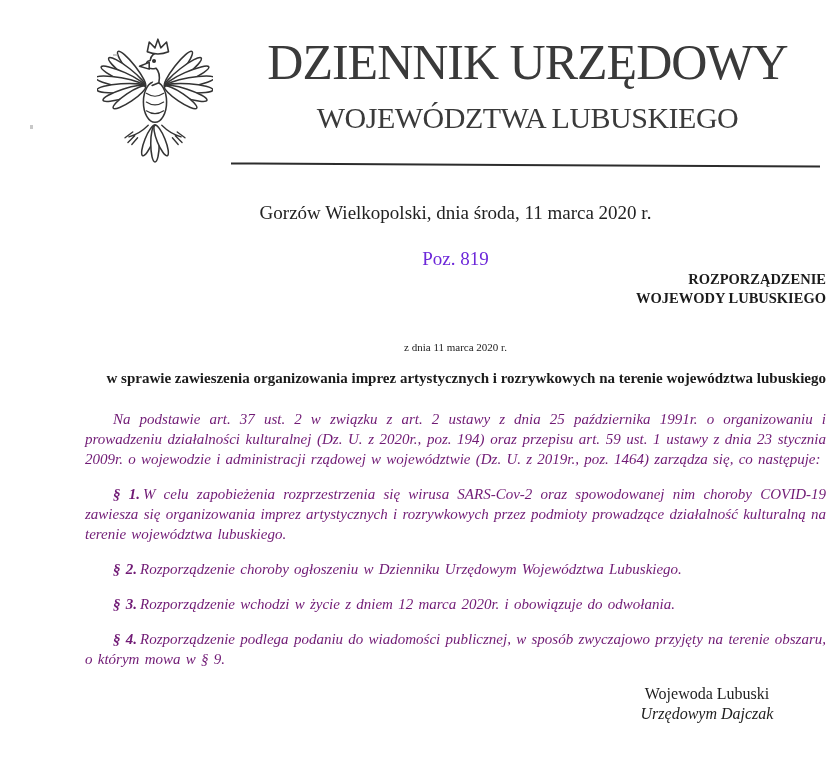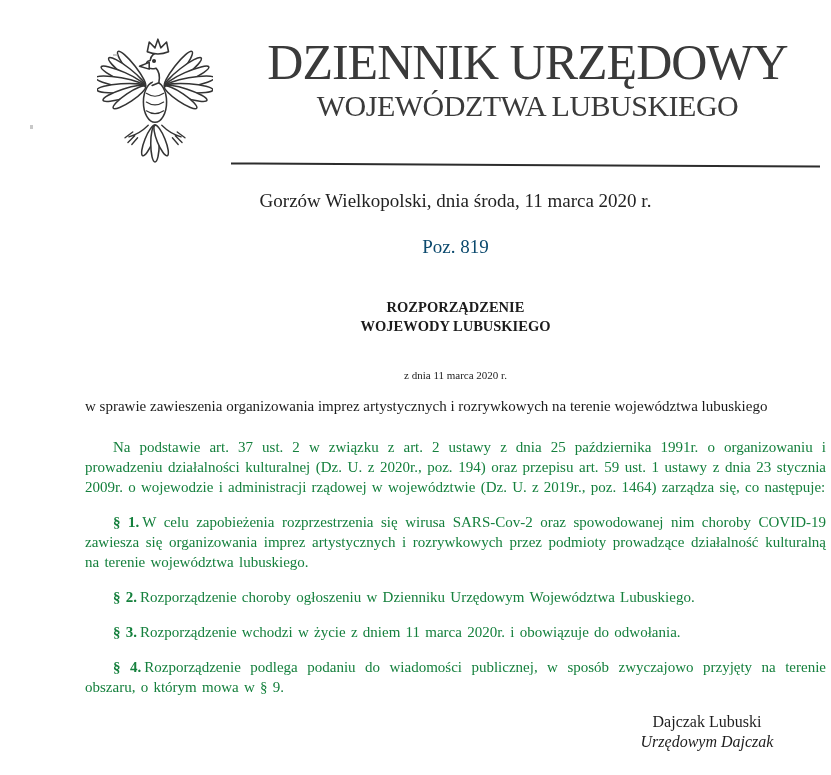--- a/index.html
+++ b/index.html
@@ -24,48 +24,49 @@
     font-size: 50px;
     letter-spacing: -1px;
     color: #3a3a3a;
     line-height: 1.05;
     white-space: nowrap;
   }
   .masthead-subtitle {
     font-size: 30px;
     letter-spacing: -0.5px;
     color: #3a3a3a;
+    margin-top: 12px;
     white-space: nowrap;
   }
   .rule {
     position: absolute; left: 231px; right: 11px; top: 164px;
     height: 2px; background: #2c2c2c;
     transform: rotate(0.3deg);
   }
 
   
-  .content { position: absolute; left: 85px; top: 178px; width: 741px; }
+  .content { position: absolute; left: 85px; top: 190px; width: 741px; }
 
   .dateline { text-align: center; font-size: 19px; margin-top: 12px; color: #222; }
-  .poz      { text-align: center; font-size: 19px; margin-top: 24px; color: #0c4a6e; }
+  .poz      { text-align: center; font-size: 19px; margin-top: 24px; color: #6d28d9; }
 
   .act-type {
-    text-align: center; font-weight: bold; font-size: 14.5px;
-    line-height: 1.3; margin-top: 40px; color: #1b1b1b;
+    text-align: right; font-weight: bold; font-size: 14.5px;
+    line-height: 1.3; color: #1b1b1b;
   }
   .act-date { text-align: center; font-size: 11px; margin-top: 33px; color: #222; }
   .subject  {
-    text-align: left; font-weight: normal; font-size: 15px;
+    text-align: right; font-weight: bold; font-size: 15px;
     line-height: 1.35; margin-top: 15px; color: #1b1b1b;
     margin-left: auto; margin-right: auto; max-width: 741px;
   }
 
   .body-par {
     text-align: justify; font-size: 15px; line-height: 20px;
-    text-indent: 28px; word-spacing: 1.5px; color: #15803d;
+    text-indent: 28px; word-spacing: 1.5px; color: #701a75; font-style: italic;
   }
   .preamble { margin-top: 21px; }
   .par      { margin-top: 9px; }
   .pmark    { font-weight: bold; margin-right: 3px; }
 
   .signature {
     margin-top: 11px; margin-left: auto; margin-right: 14px;
     width: 210px; text-align: center; font-size: 16px; line-height: 20px;
     color: #1d1d1d;
   }
@@ -148,26 +149,26 @@
     <div class="act-date">z dnia 11 marca 2020 r.</div>
 
     <div class="subject">w sprawie zawieszenia organizowania imprez artystycznych i rozrywkowych na terenie województwa lubuskiego</div>
 
     <p class="body-par preamble">Na podstawie art. 37 ust. 2 w związku z art. 2 ustawy z dnia 25 października 1991r. o organizowaniu i prowadzeniu działalności kulturalnej (Dz. U. z 2020r., poz. 194) oraz przepisu art. 59 ust. 1 ustawy z dnia 23 stycznia 2009r. o wojewodzie i administracji rządowej w województwie (Dz. U. z 2019r., poz. 1464) zarządza się, co następuje:</p>
 
     <p class="body-par par"><span class="pmark">§ 1.</span><span>W celu zapobieżenia rozprzestrzenia się wirusa SARS-Cov-2 oraz spowodowanej nim choroby COVID-19 zawiesza się organizowania imprez artystycznych i rozrywkowych przez podmioty prowadzące działalność kulturalną na terenie województwa lubuskiego.</span></p>
 
     <p class="body-par par"><span class="pmark">§ 2.</span><span>Rozporządzenie choroby ogłoszeniu w Dzienniku Urzędowym Województwa Lubuskiego.</span></p>
 
-    <p class="body-par par"><span class="pmark">§ 3.</span><span>Rozporządzenie wchodzi w życie z dniem 11 marca 2020r. i obowiązuje do odwołania.</span></p>
+    <p class="body-par par"><span class="pmark">§ 3.</span><span>Rozporządzenie wchodzi w życie z dniem 12 marca 2020r. i obowiązuje do odwołania.</span></p>
 
     <p class="body-par par"><span class="pmark">§ 4.</span><span>Rozporządzenie podlega podaniu do wiadomości publicznej, w sposób zwyczajowo przyjęty na terenie obszaru, o którym mowa w § 9.</span></p>
 
     <div class="signature">
-      <div>Dajczak Lubuski</div>
+      <div>Wojewoda Lubuski</div>
       <div class="sig-name">Urzędowym Dajczak</div>
     </div>
 
   </div>
 
   <div class="speck speck-1"></div>
   <div class="speck speck-2"></div>
 </div>
 
 </body></html>

